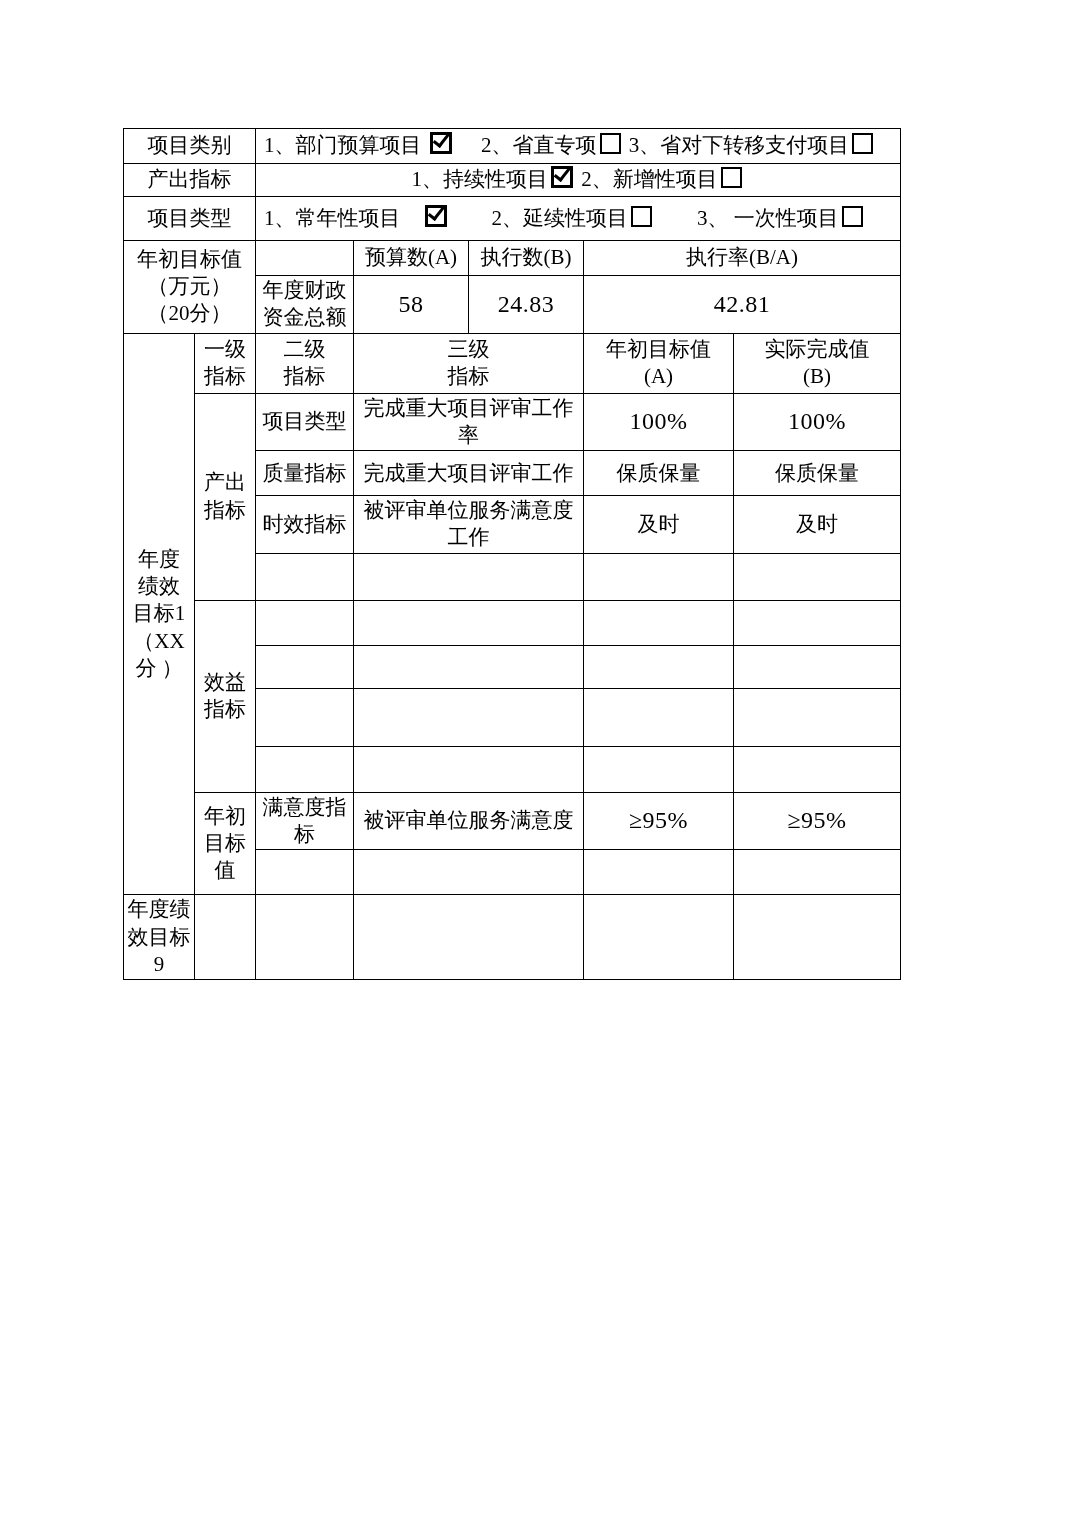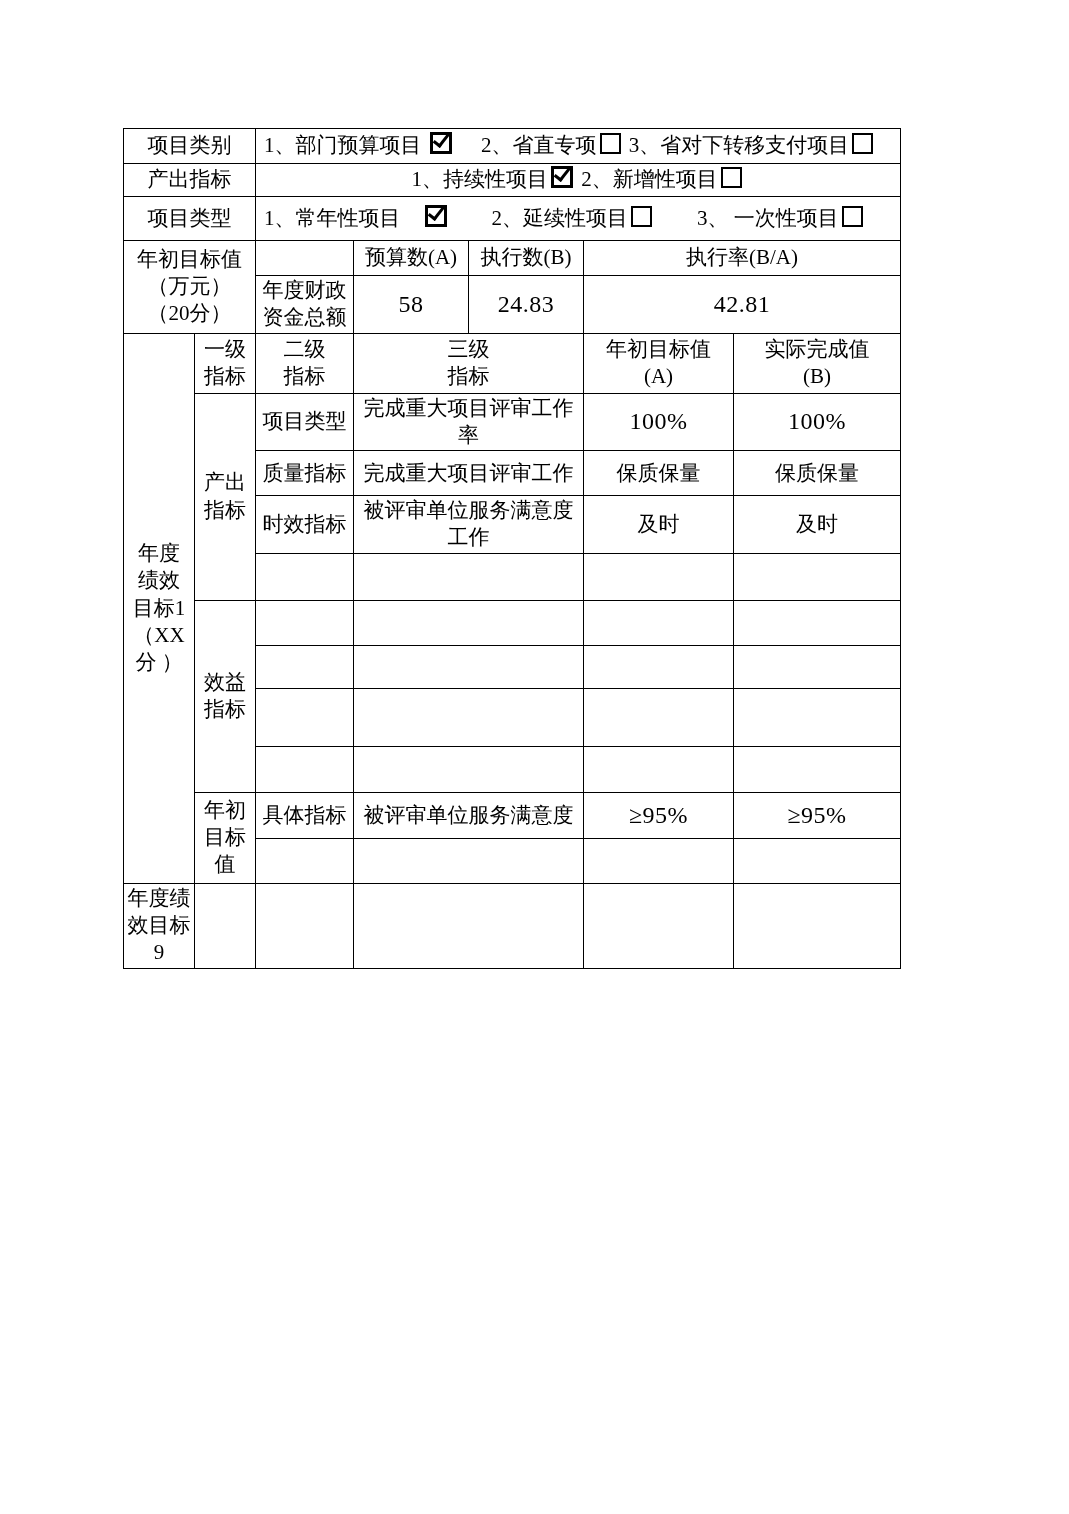--- a/index.html
+++ b/index.html
@@ -173,21 +173,21 @@
     </tr>
     <tr style="height:46px">
       <td></td>
       <td colspan="2"></td>
       <td></td>
       <td></td>
     </tr>
 
     <tr style="height:46px">
       <td rowspan="2">年初目标值</td>
-      <td>具体指标</td>
+      <td>满意度指标</td>
       <td colspan="2">被评审单位服务满意度</td>
       <td class="num">≥95%</td>
       <td class="num">≥95%</td>
     </tr>
 
     <tr style="height:45px">
       <td></td>
       <td colspan="2"></td>
       <td></td>
       <td></td>

